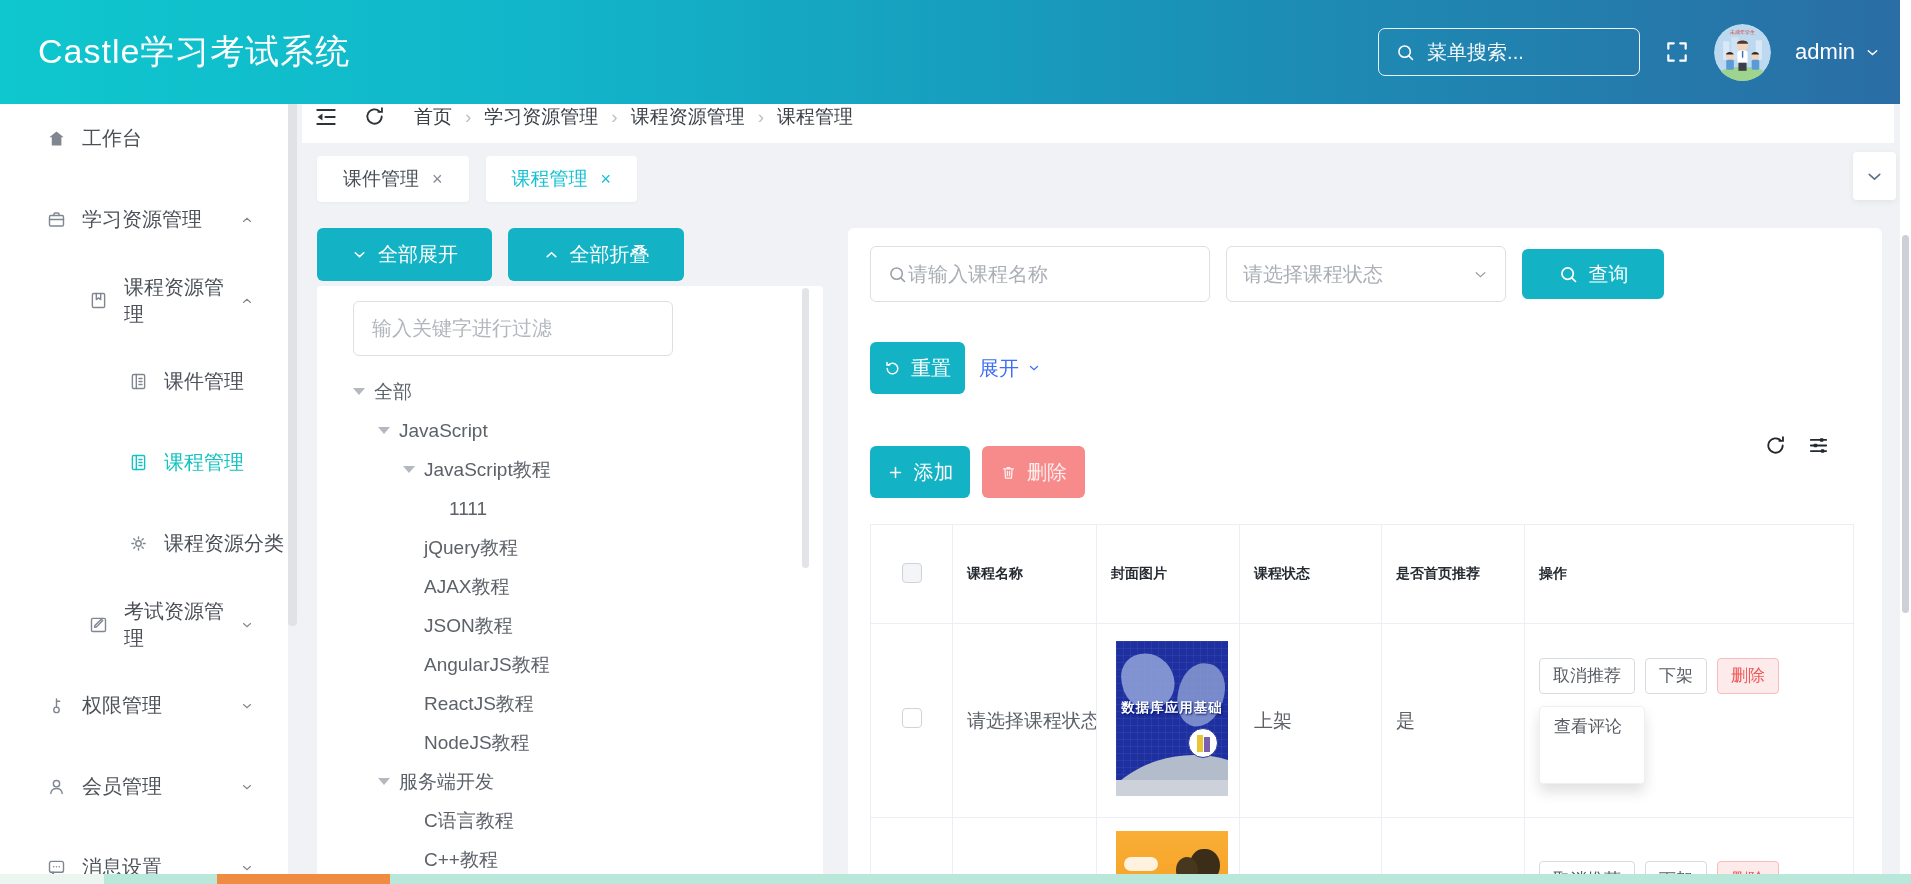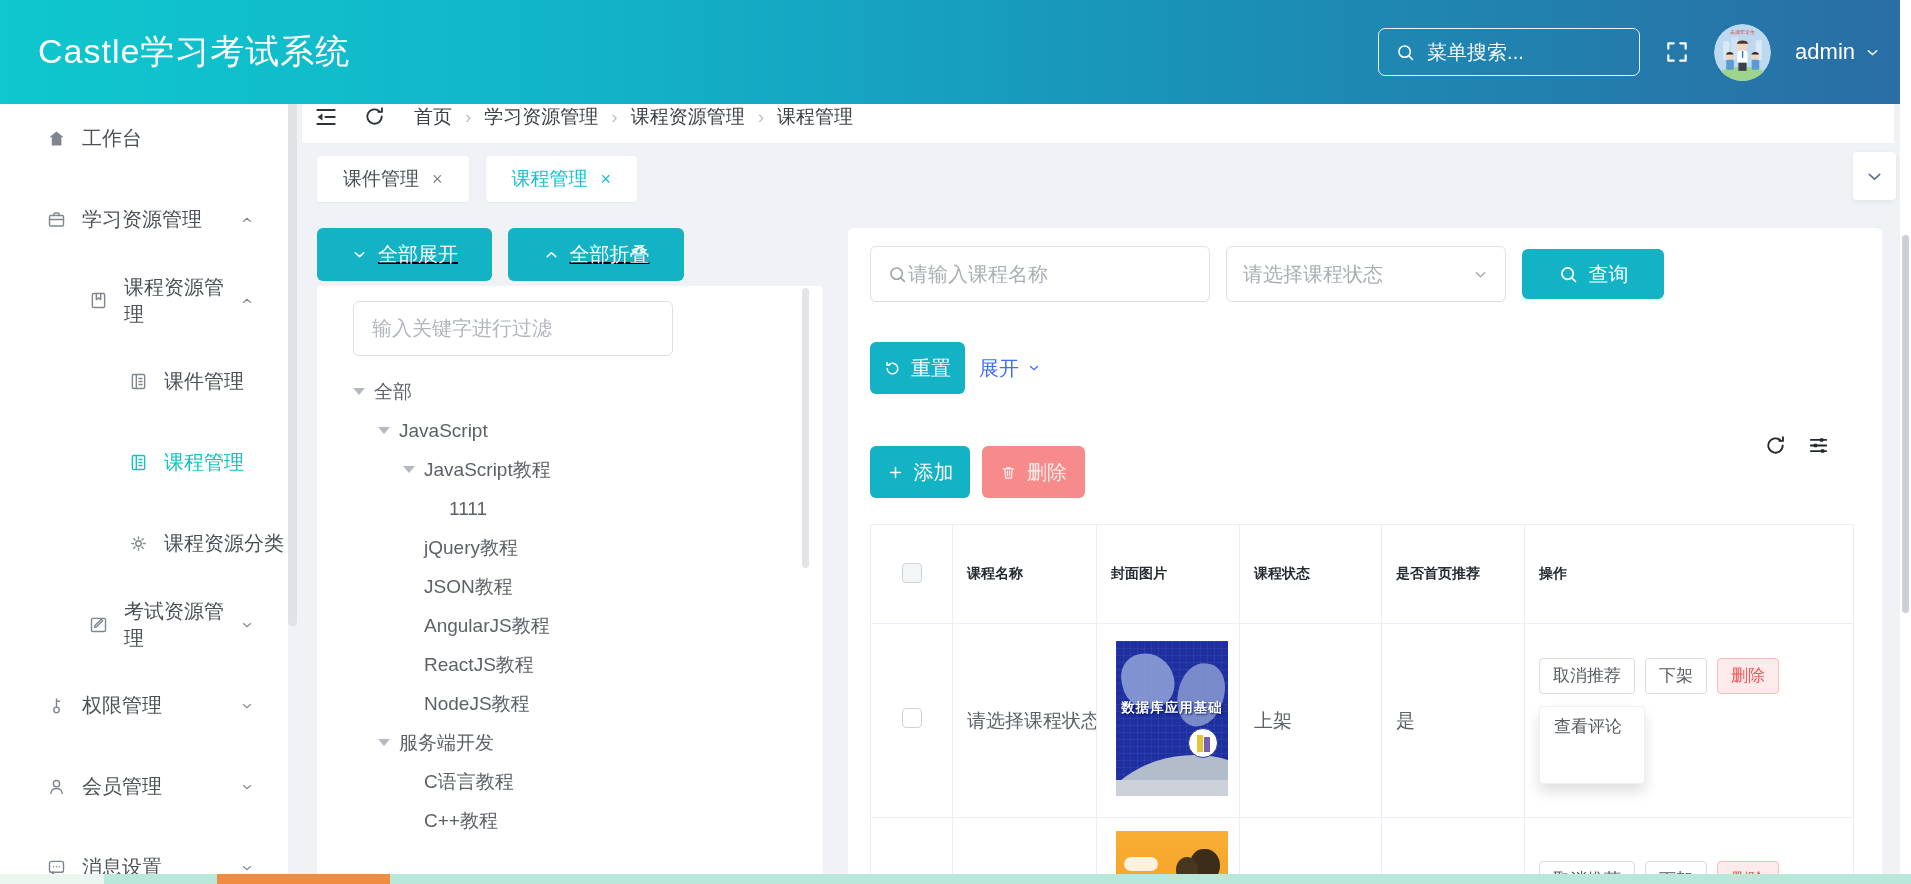--- a/index.html
+++ b/index.html
@@ -52,21 +52,21 @@
   .tab{height:46px;background:#fff;border-radius:4px;display:flex;align-items:center;gap:13px;
     padding:0 26px;font-size:19px;color:#484e56;cursor:pointer;box-shadow:0 1px 3px rgba(0,0,0,.04);}
   .tab .x{font-size:18px;color:#858a91;}
   .tab.active{color:#16c1d1;}
   .tab.active .x{color:#16c1d1;}
   .tabs-more{position:absolute;right:-2px;top:-4px;width:43px;height:48px;background:#fff;border-radius:4px;
     display:flex;align-items:center;justify-content:center;color:#5c7085;cursor:pointer;box-shadow:0 2px 6px rgba(0,0,0,.06);}
 
   .content{display:flex;margin-top:24px;align-items:flex-start;}
   .left-col{width:506px;margin-left:15px;flex:none;}
-  .tree-btns{display:flex;gap:16px;text-decoration:underline;}
+  .tree-btns{display:flex;gap:16px;}
   .btn{display:flex;align-items:center;justify-content:center;gap:10px;border:none;cursor:pointer;
     border-radius:6px;background:var(--teal);color:#fff;font-size:20px;font-family:inherit;}
   .btn-expandall{width:175px;height:53px;}
   .btn-collapseall{width:176px;height:53px;}
   .tree-panel{margin-top:5px;background:#fff;border-radius:4px;height:620px;padding-top:15px;position:relative;}
   .filter-input{margin-left:36px;width:320px;height:55px;border:1px solid #dcdfe6;border-radius:6px;
     padding:0 18px;font-size:20px;color:#606266;font-family:inherit;outline:none;}
   .filter-input::placeholder{color:#b2b6bd;}
   .tree{margin-top:16px;}
   .tn{height:39px;display:flex;align-items:center;font-size:19px;color:#5d6269;cursor:pointer;}
@@ -416,20 +416,24 @@
               </span>
               <span>JavaScript教程</span>
             </div>
             <div class="tn" style="padding-left: 111px;">
               <span class="caret"></span>
               <span>1111</span>
             </div>
             <div class="tn" style="padding-left: 86px;">
               <span class="caret"></span>
               <span>jQuery教程</span>
+            </div>
+            <div class="tn" style="padding-left: 86px;">
+              <span class="caret"></span>
+              <span>AJAX教程</span>
             </div>
             <div class="tn" style="padding-left: 86px;">
               <span class="caret"></span>
               <span>JSON教程</span>
             </div>
             <div class="tn" style="padding-left: 86px;">
               <span class="caret"></span>
               <span>AngularJS教程</span>
             </div>
             <div class="tn" style="padding-left: 86px;">

